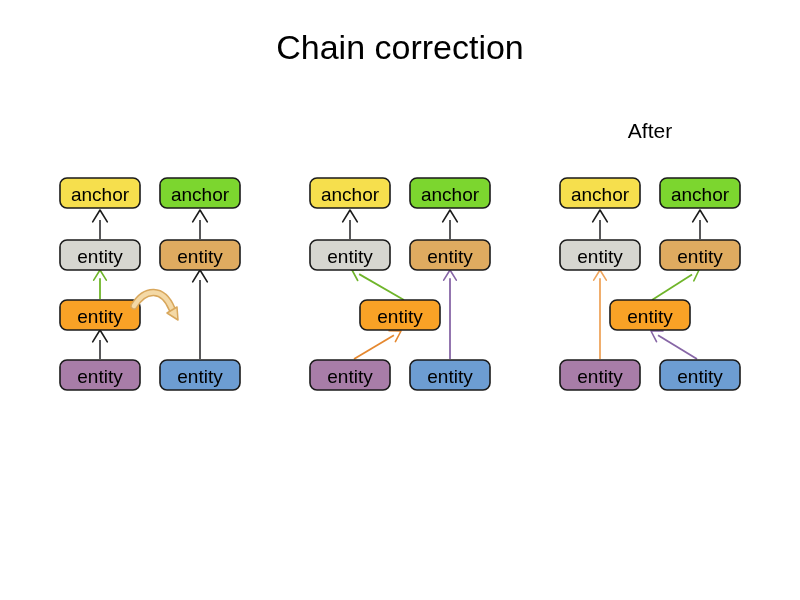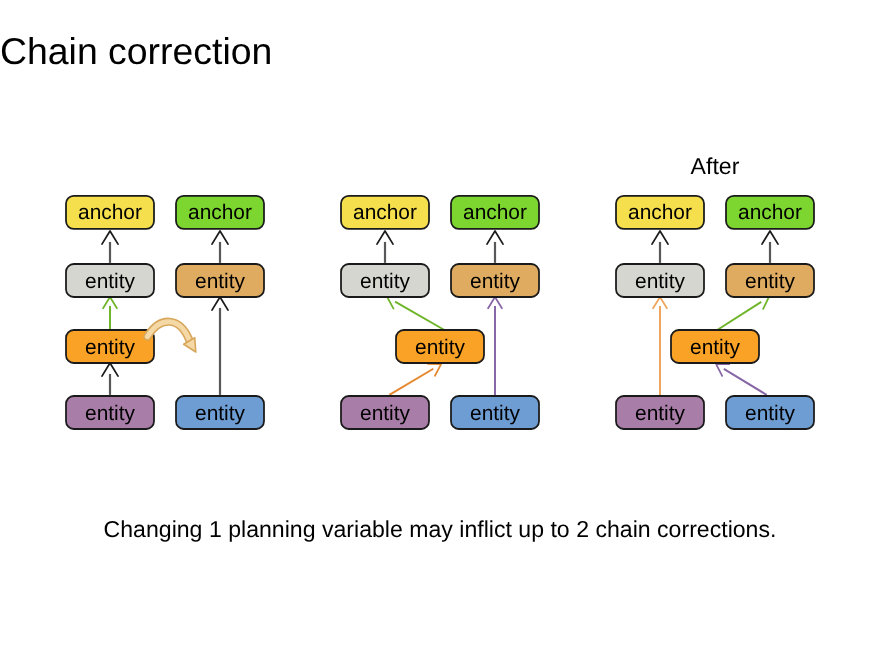--- a/index.html
+++ b/index.html
@@ -1,24 +1,24 @@
 <!DOCTYPE html>
 <html><head>
 <meta charset="utf-8">
 <style>
   html,body{margin:0;padding:0;background:#fff;}
   .page{position:relative;width:800px;height:600px;background:#ffffff;overflow:hidden;
         font-family:"Liberation Sans",sans-serif;color:#000;}
   .page svg{position:absolute;left:0;top:0;}
-  .title{position:absolute;top:28px;left:0;width:800px;text-align:left;
+  .title{position:absolute;top:28px;left:0;width:800px;text-align:center;
          font-size:34px;line-height:38px;}
   .col-label{position:absolute;top:118px;width:200px;text-align:center;
              font-size:21px;line-height:26px;}
   .col-label.before{left:300px;}
-  .col-label.after{left:550px;margin-top:21px;}
+  .col-label.after{left:550px;}
   .caption{position:absolute;top:469px;left:0;width:800px;text-align:center;
            font-size:21px;line-height:26px;}
 </style>
 </head>
 <body>
 
 <div class="page">
   <div class="title">Chain correction</div>
   <div class="col-label after">After</div>
   <svg id="diagram" width="800" height="600" viewBox="0 0 800 600">
@@ -91,14 +91,13 @@
       <rect x="610" y="300" width="80" height="30" rx="7" ry="7" fill="#f9a226" stroke="#1a1a1a" stroke-width="1.6"></rect>
       <text x="650" y="316" text-anchor="middle" dominant-baseline="central" font-family="&quot;Liberation Sans&quot;, sans-serif" font-size="19" fill="#000000">entity</text>
       <rect x="560" y="360" width="80" height="30" rx="7" ry="7" fill="#a87da8" stroke="#1a1a1a" stroke-width="1.6"></rect>
       <text x="600" y="376" text-anchor="middle" dominant-baseline="central" font-family="&quot;Liberation Sans&quot;, sans-serif" font-size="19" fill="#000000">entity</text>
       <rect x="660" y="360" width="80" height="30" rx="7" ry="7" fill="#6d9dd2" stroke="#1a1a1a" stroke-width="1.6"></rect>
       <text x="700" y="376" text-anchor="middle" dominant-baseline="central" font-family="&quot;Liberation Sans&quot;, sans-serif" font-size="19" fill="#000000">entity</text>
       <path d="M134,306 C145,288 163,287 172,309" fill="none" stroke="#d8a75c" stroke-width="7.5" stroke-linecap="round"></path>
       <path d="M134,306 C145,288 163,287 172,309" fill="none" stroke="#f4d9a6" stroke-width="4.5" stroke-linecap="round"></path>
       <polygon points="178,320 167,313 177,307" fill="#f4d9a6" stroke="#d8a75c" stroke-width="1.5" stroke-linejoin="round"></polygon>
     </svg>
-  <div class="caption">Changing 1 planning variable may inflict up to 2 chain corrections.</div>
 </div>
 
 </body></html>

